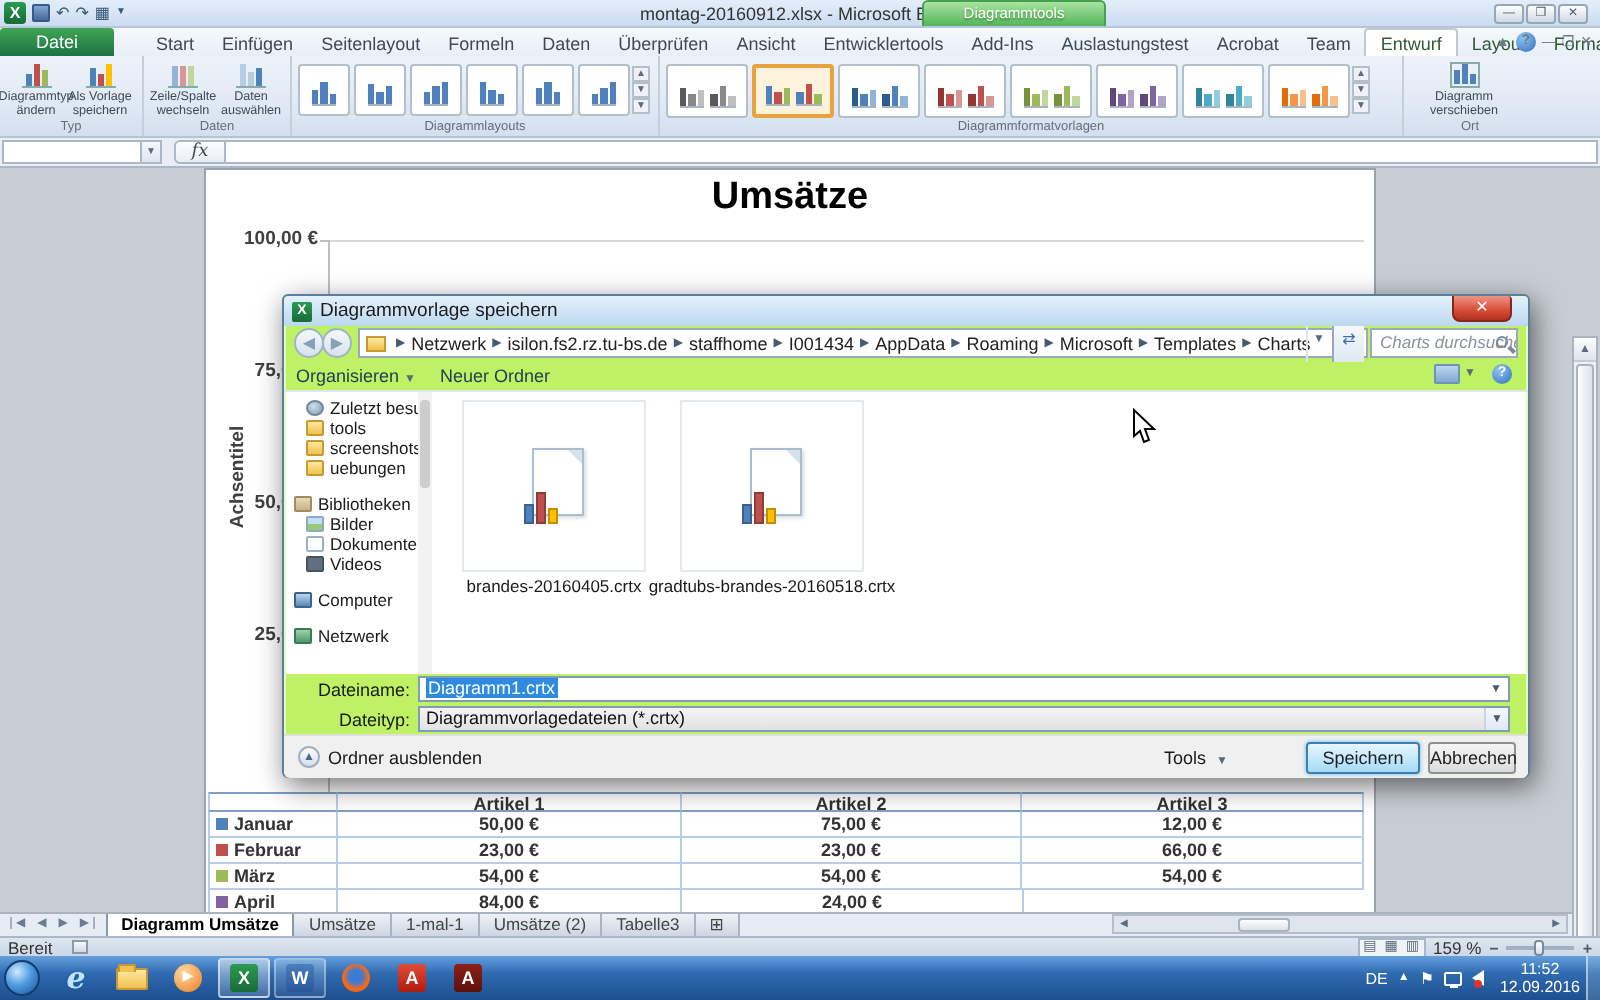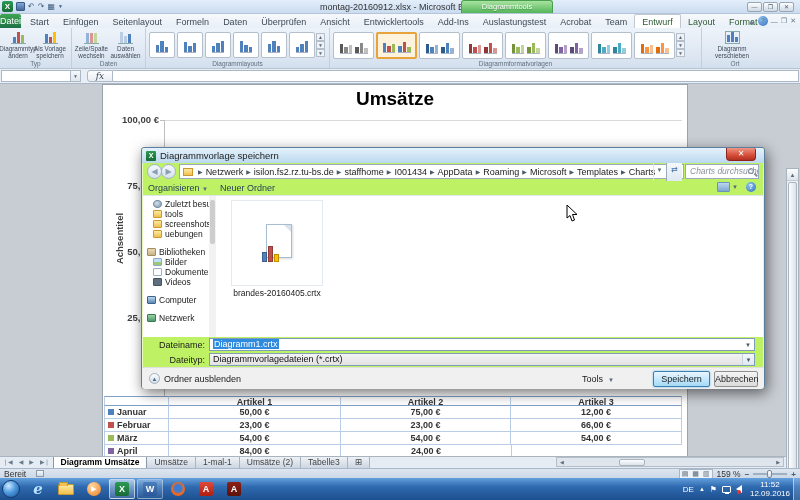--- a/index.html
+++ b/index.html
@@ -13,21 +13,21 @@
   .excel-logo { width:11px; height:11px; background:linear-gradient(#2c9a52,#176b36); color:#fff; font-weight:bold; font-size:8px; text-align:center; line-height:11px; border-radius:2px; }
   .disk { width:9px; height:9px; background:linear-gradient(#7fa8d8,#46699c); border:1px solid #3a5a85; border-radius:1px; }
   .win-title { position:absolute; left:0; right:0; top:2px; text-align:center; font-size:9px; color:#333; }
   .ctx-label { position:absolute; left:461px; top:0; width:92px; height:13px; background:linear-gradient(#a9e3a0,#53b559); border:1px solid #48a04e; border-bottom:none; border-radius:3px 3px 0 0; color:#fff; font-size:7.5px; text-align:center; line-height:12px; text-shadow:0 1px 1px rgba(0,60,0,.4); }
   .win-btns { position:absolute; right:6px; top:2px; display:flex; gap:1px; }
   .win-btn { width:15px; height:10px; background:linear-gradient(#fdfefe,#cfd9e4); border:1px solid #98a6b5; border-radius:2px; font-size:6px; line-height:8px; text-align:center; color:#4a5a6a; }
 
   
   .tabrow { position:absolute; left:0; top:14px; width:800px; height:14px; background:linear-gradient(#f6f9fc,#e8eff7); display:flex; align-items:flex-end; }
   .rtab { font-size:9px; color:#3e4a57; padding:2px 7px 1px 7px; white-space:nowrap; }
-  .rtab.file { background:linear-gradient(#3fa553,#1e7145); color:#fff; border-radius:2px 2px 0 0; margin-right:2px; padding:2px 0; }
+  .rtab.file { background:linear-gradient(#3fa553,#1e7145); color:#fff; border-radius:2px 2px 0 0; margin-right:14px; padding:2px 18px; }
   .rtab.sel { background:#fff; border:1px solid #c0c8d2; border-bottom:none; border-radius:2px 2px 0 0; color:#2a323a; }
   .rtab.ctx { color:#2f5a33; }
   .mini-btns { position:absolute; right:4px; top:0; display:flex; gap:3px; align-items:center; height:12px; }
   .mini-btns span { font-size:7px; color:#6b7c8d; }
   .help-circle { width:10px; height:10px; border-radius:50%; background:radial-gradient(circle at 35% 30%,#8fc3f0,#2f6fc0); color:#fff; font-size:7px; font-weight:bold; text-align:center; line-height:10px; }
 
   
   .ribbon { position:absolute; left:0; top:28px; width:800px; height:41px; background:linear-gradient(#eef3fa,#dde7f2 70%,#d3dfee); border-bottom:1px solid #b7c3d1; display:flex; }
   .rgroup { height:100%; position:relative; border-right:1px solid #c5cfdb; padding:2px 2px 9px 2px; display:flex; align-items:flex-start; }
   .rgroup .glabel { position:absolute; left:0; right:0; bottom:0; text-align:center; font-size:6.5px; color:#5f6f7f; line-height:9px; }
@@ -690,20 +690,32 @@
             <div class="crtx">
               <span class="pagebg"></span>
               <span class="fold"></span>
               <span class="bar" style="left:0;height:10px;background:#4f81bd;"></span>
               <span class="bar" style="left:6px;height:16px;background:#c0504d;"></span>
               <span class="bar" style="left:12px;height:8px;background:#ffc000;"></span>
             </div>
           </div>
           <div class="tile-name">brandes-20160405.crtx</div>
         </div>
+        <div class="tile">
+          <div class="tile-box">
+            <div class="crtx">
+              <span class="pagebg"></span>
+              <span class="fold"></span>
+              <span class="bar" style="left:0;height:10px;background:#4f81bd;"></span>
+              <span class="bar" style="left:6px;height:16px;background:#c0504d;"></span>
+              <span class="bar" style="left:12px;height:8px;background:#ffc000;"></span>
+            </div>
+          </div>
+          <div class="tile-name">gradtubs-brandes-20160518.crtx</div>
+        </div>
       </div>
   </div>
 
   <div class="dlg-fname">
     <span class="frow-label">Dateiname:</span>
     <span class="frow-field"><span class="sel-text">Diagramm1.crtx</span><span class="frow-drop" style="background:none;border:none;">▼</span></span>
   </div>
   <div class="dlg-ftype">
     <span class="frow-label">Dateityp:</span>
     <span class="frow-field dd"><span>Diagrammvorlagedateien (*.crtx)</span><span class="frow-drop">▼</span></span>

